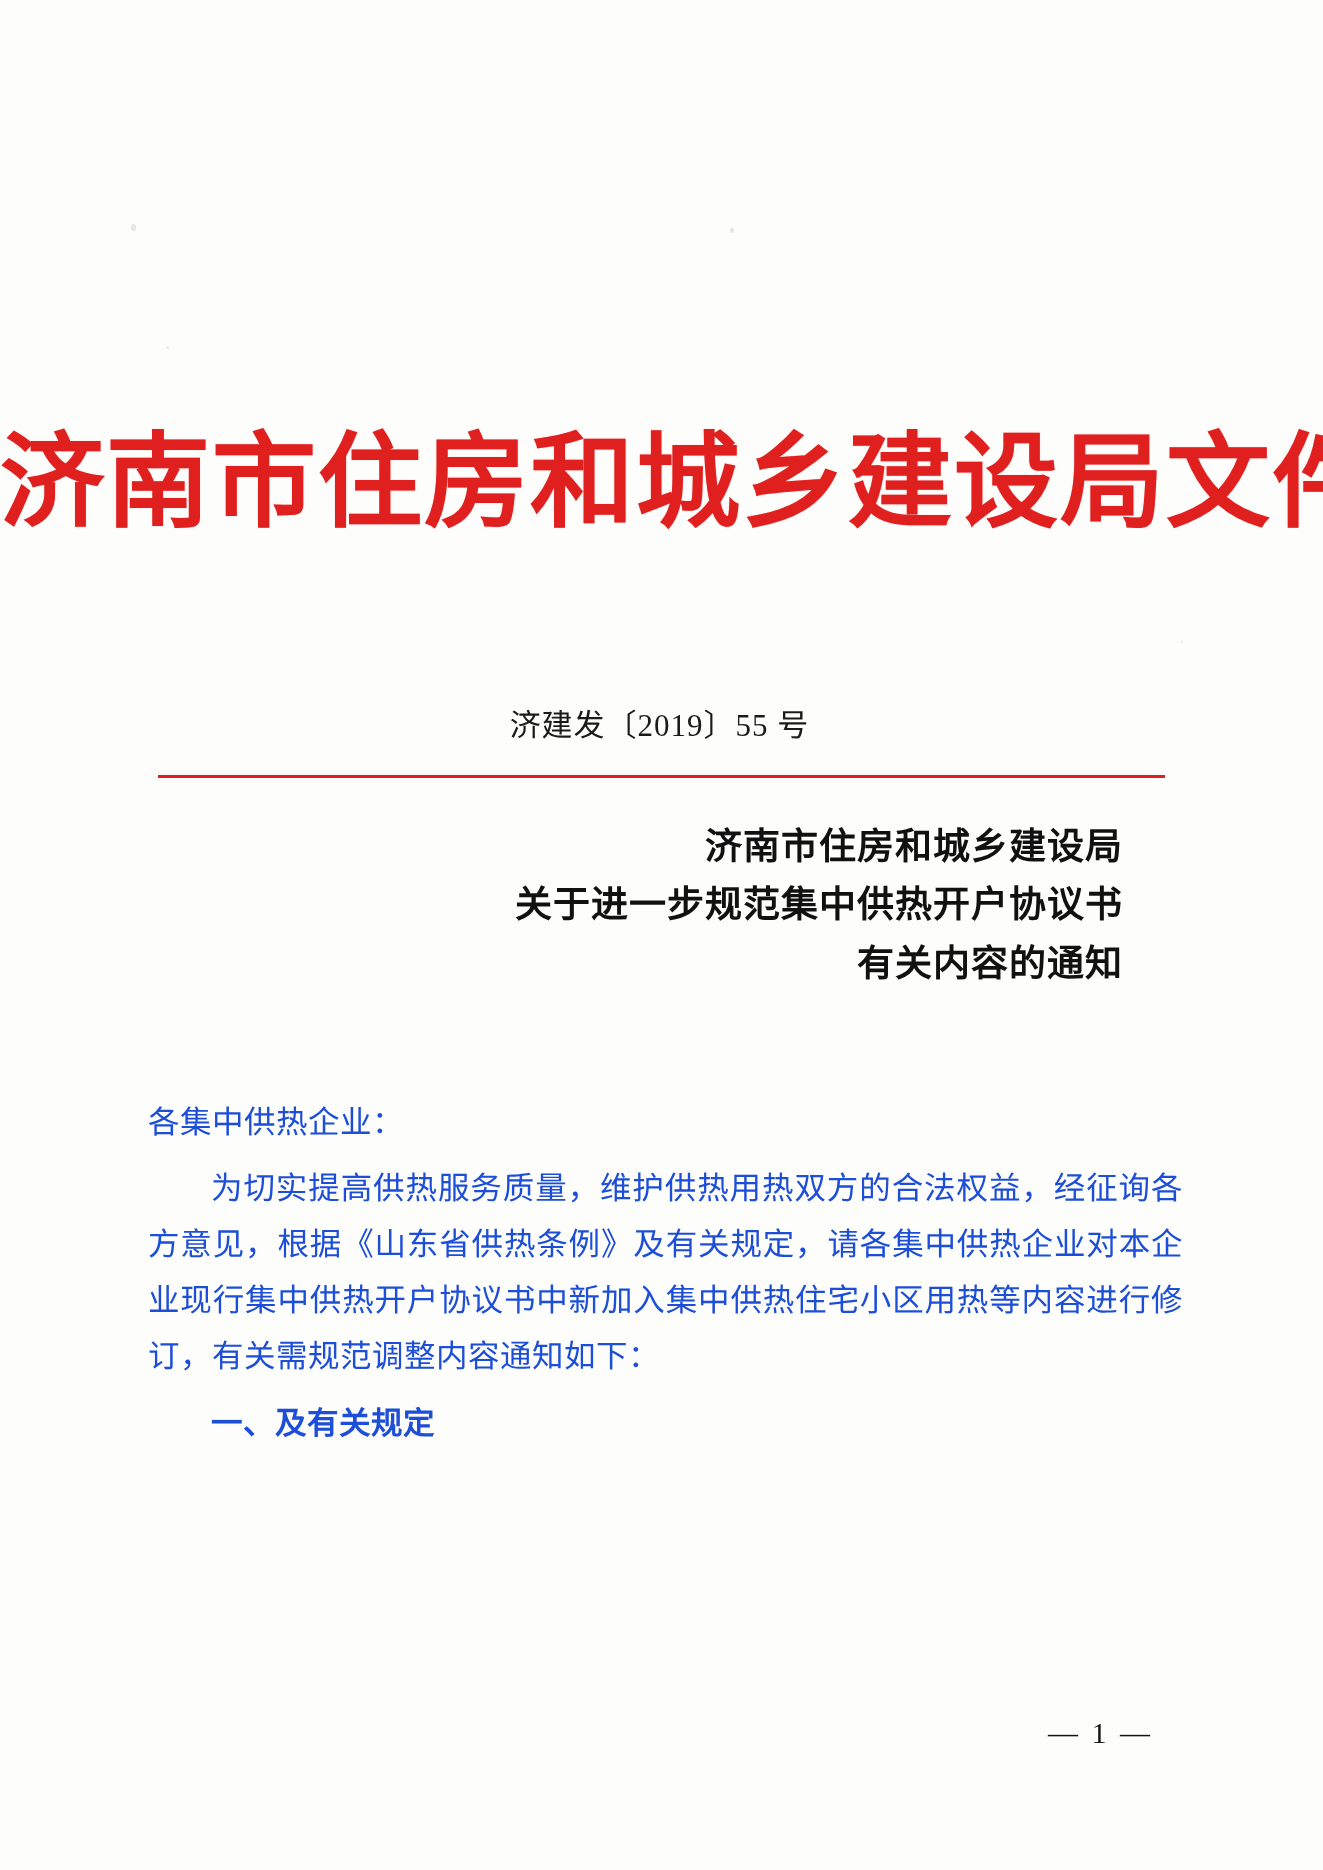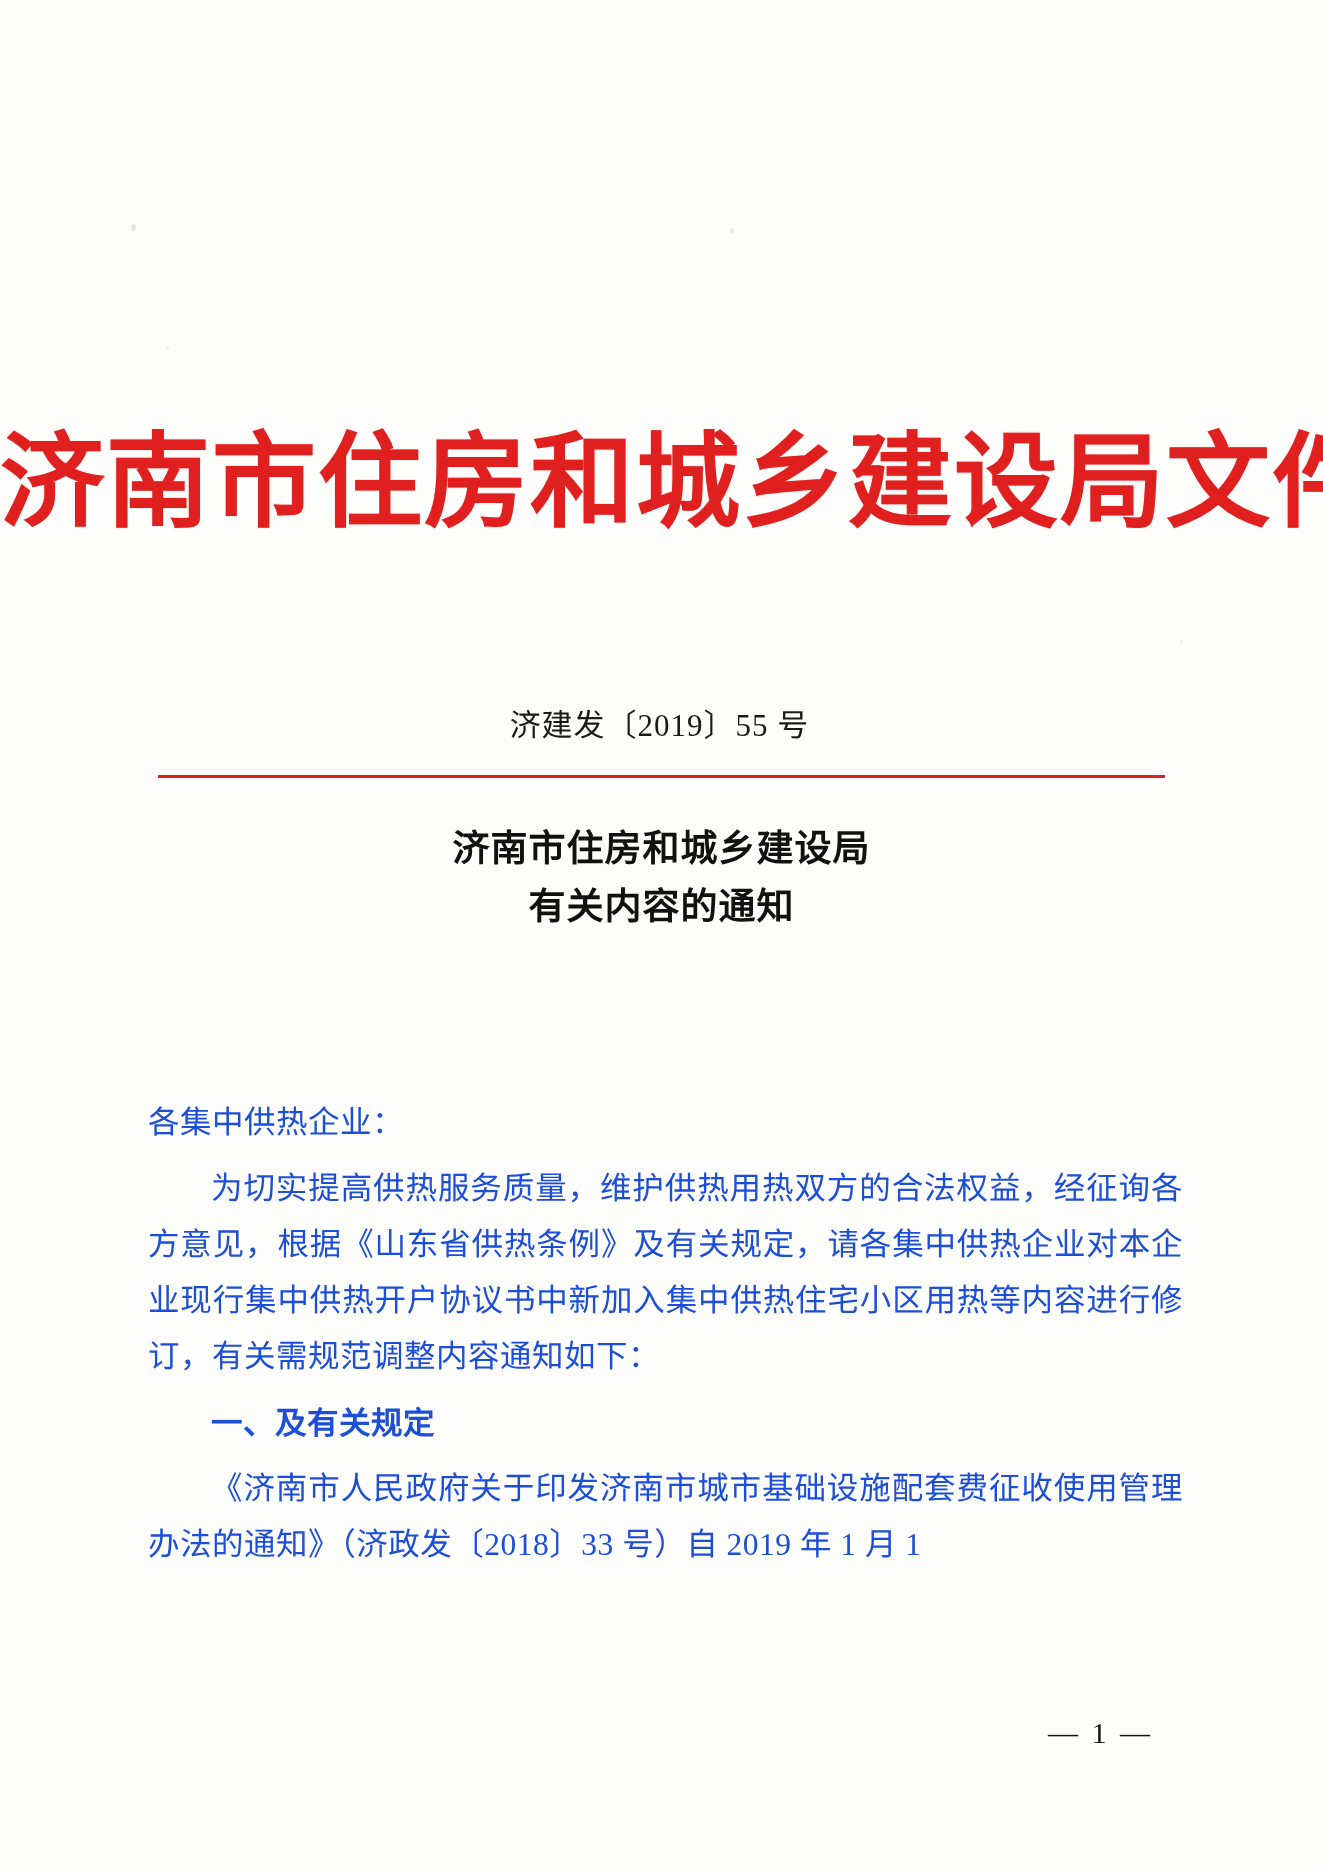--- a/index.html
+++ b/index.html
@@ -65,26 +65,26 @@
     top: 775px;
     height: 3px;
     background: #e01f1f;
   }
 
   .title {
     position: absolute;
     left: 200px;
     right: 200px;
     top: 820px;
-    text-align: center;
+    text-align: right;
     font-size: 37px;
     font-weight: bold;
     line-height: 1.58;
     color: #111;
-    font-family: Liberation Sans, sans-serif;
+    font-family: Liberation Mono, monospace;
     letter-spacing: 1px;
   }
 
   .body-block {
     position: absolute;
     left: 148px;
     right: 140px;
     top: 1095px;
     font-size: 31.5px;
     line-height: 1.78;
@@ -125,25 +125,25 @@
   <span class="speckle sp4"></span>
 
   <div class="masthead">济南市住房和城乡建设局文件</div>
 
   <div class="docnum">济建发〔2019〕55 号</div>
 
   <div class="redrule"></div>
 
   <div class="title">
     <div>济南市住房和城乡建设局</div>
+    <div>关于进一步规范集中供热开户协议书</div>
     <div>有关内容的通知</div>
   </div>
 
   <div class="body-block">
     <p>各集中供热企业：</p>
     <p class="indent">为切实提高供热服务质量，维护供热用热双方的合法权益，经征询各方意见，根据《山东省供热条例》及有关规定，请各集中供热企业对本企业现行集中供热开户协议书中新加入集中供热住宅小区用热等内容进行修订，有关需规范调整内容通知如下：</p>
     <p class="sec-head">一、及有关规定</p>
-    <p class="indent">《济南市人民政府关于印发济南市城市基础设施配套费征收使用管理办法的通知》（济政发〔2018〕33 号）自 2019 年 1 月 1</p>
   </div>
 
   <div class="pagenum">— 1 —</div>
 
 </div>
 
 </body></html>

